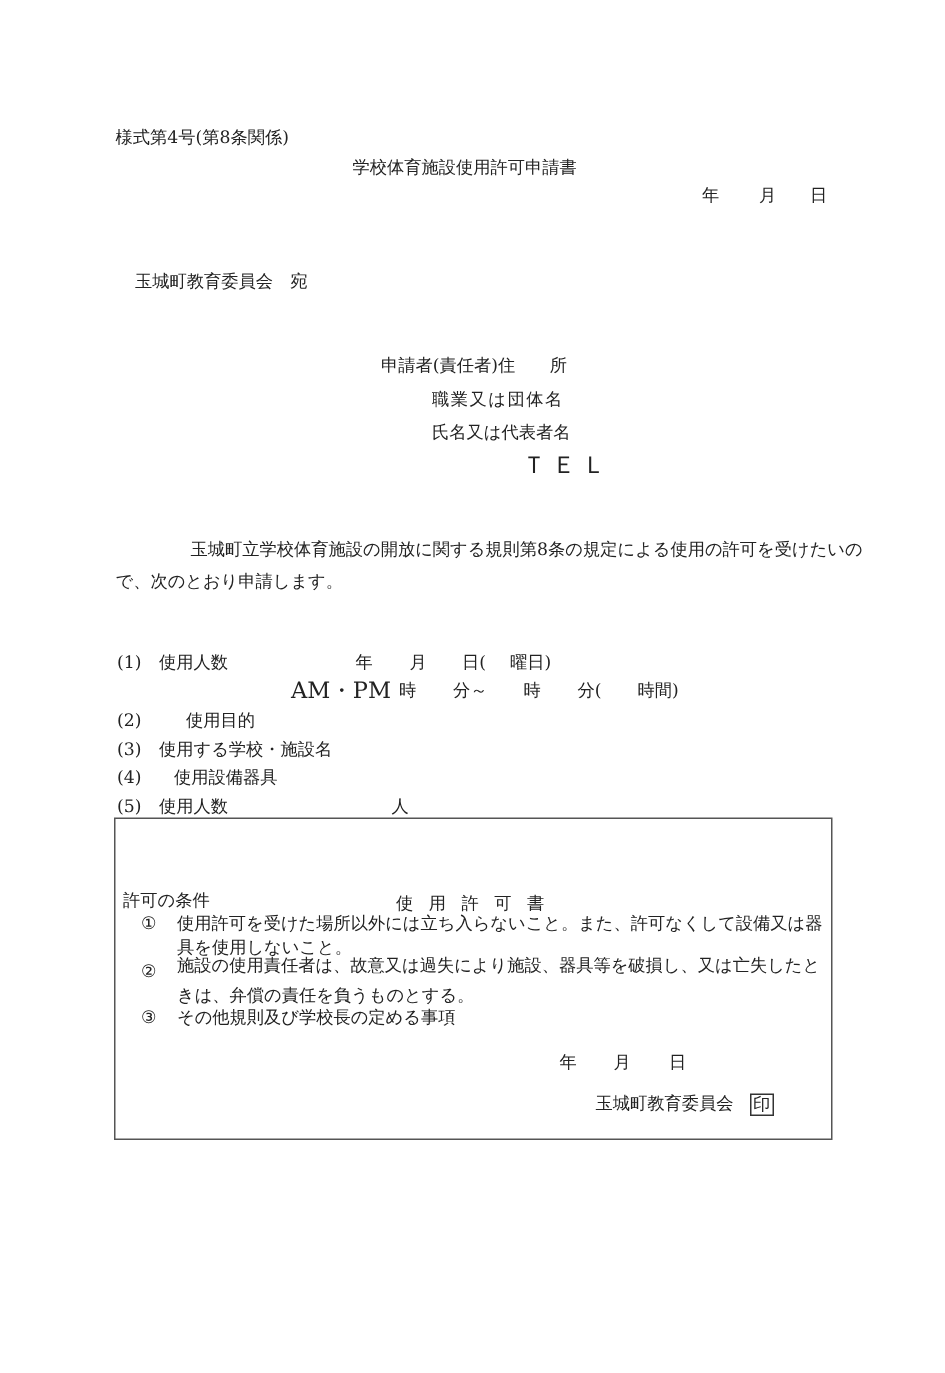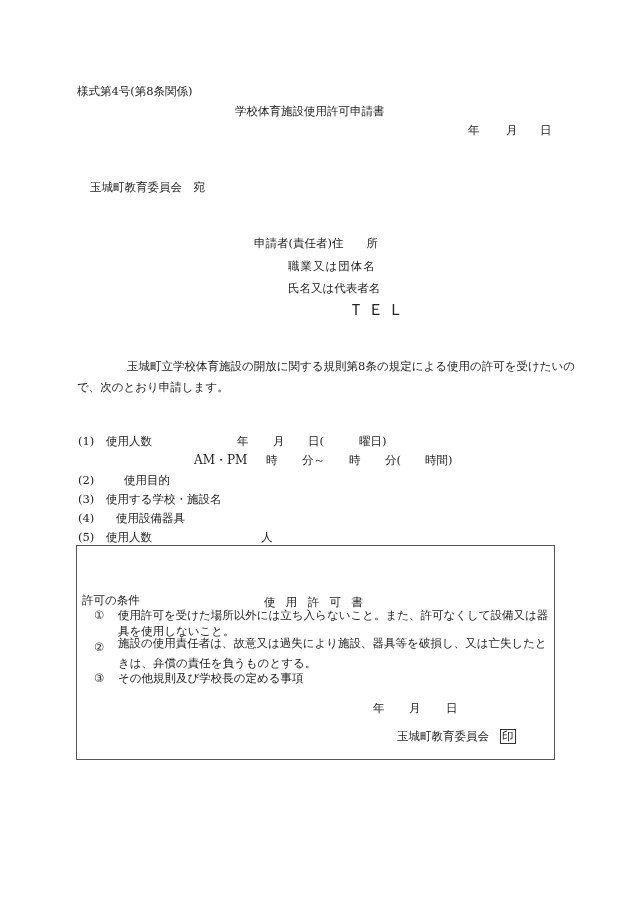--- a/index.html
+++ b/index.html
@@ -35,23 +35,23 @@
 <div class="t" style="left:348px;top:303px;letter-spacing:4px;font-size:16px;">ＴＥＬ</div>
 
 <div class="t" style="left:90px;top:359px;margin-left:37px;">玉城町立学校体育施設の開放に関する規則第8条の規定による使用の許可を受けたいの</div>
 <div class="t" style="left:77px;top:380px;">で、次のとおり申請します。</div>
 
 <div class="t" style="left:78px;top:434px;">(1)</div>
 <div class="t" style="left:106px;top:434px;">使用人数</div>
 <div class="t" style="left:237px;top:434px;">年</div>
 <div class="t" style="left:273px;top:434px;">月</div>
 <div class="t" style="left:308px;top:434px;">日(</div>
-<div class="t" style="left:359px;top:434px;">曜日)</div>
+<div class="t" style="left:340px;top:434px;">曜日)</div>
 
-<div class="t" style="left:194px;top:453px;font-size:12px;text-align:center;">AM・PM</div>
+<div class="t" style="left:194px;top:453px;font-size:15px;text-align:center;">AM・PM</div>
 <div class="t" style="left:266px;top:453px;">時</div>
 <div class="t" style="left:302px;top:453px;">分～</div>
 <div class="t" style="left:349px;top:453px;">時</div>
 <div class="t" style="left:385px;top:453px;">分(</div>
 <div class="t" style="left:425px;top:453px;">時間)</div>
 
 <div class="t" style="left:78px;top:473px;">(2)</div>
 <div class="t" style="left:124px;top:473px;">使用目的</div>
 
 <div class="t" style="left:78px;top:492px;">(3)</div>

